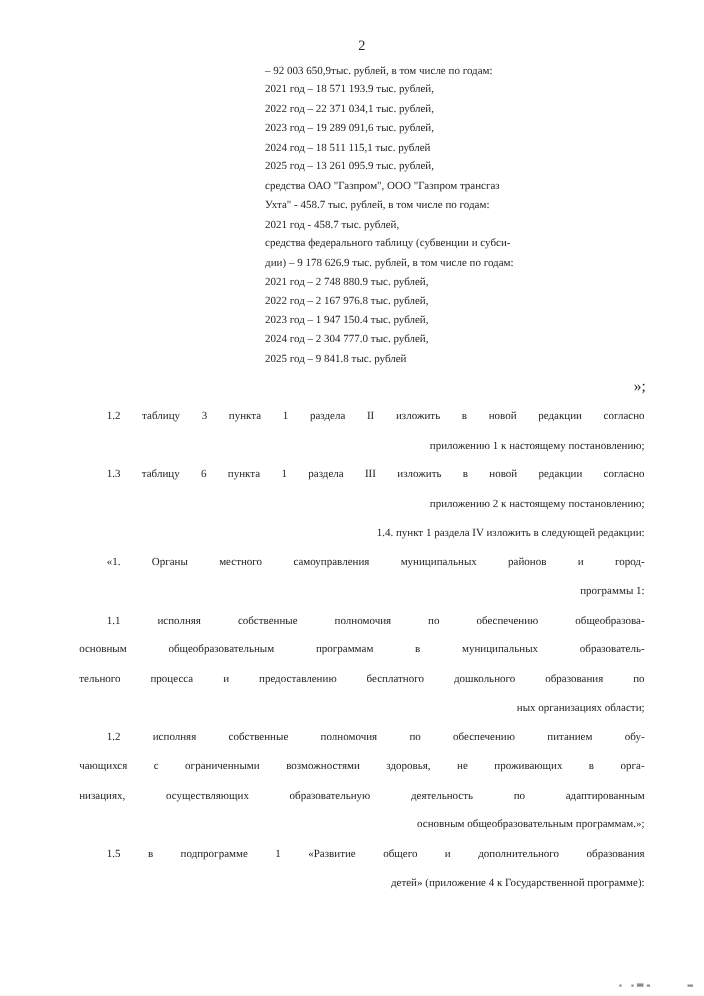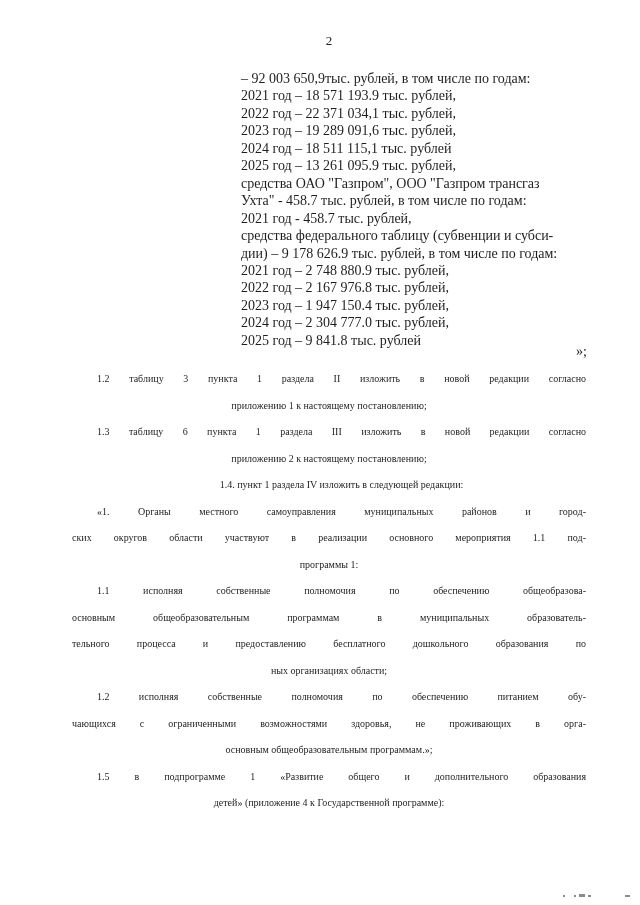--- a/index.html
+++ b/index.html
@@ -18,39 +18,39 @@
     overflow:hidden;
   }
   .page-number{
     position:absolute;
     left:72px;top:33px;width:514px;
     text-align:center;
     font-size:13px;
   }
   .quote-block{
     position:absolute;
-    left:241px;top:70px;width:360px;
-    font-size:14px;
+    left:241px;top:56px;width:360px;
+    font-size:10px;
     line-height:17.45px;
   }
   .qline{white-space:nowrap;}
   .closing-mark{
     position:absolute;
     left:241px;top:344px;width:346px;
     text-align:right;
     font-size:14px;
   }
   .body-text{
     position:absolute;
     left:72px;top:366px;width:514px;
     font-size:10px;
     line-height:26.5px;
   }
   .para{margin:0;}
-  .line{text-align:center;}
+  .line{text-align:right;}
   .line.just{
     text-align:justify;
     text-align-last:justify;
   }
   .line.indent{text-indent:25px;}
   .scan-artifacts{
     position:absolute;
     left:560px;top:893px;width:75px;height:5px;
   }
   .mark{
@@ -98,32 +98,32 @@
       </div>
       <div class="para">
         <div class="line just indent">1.3 таблицу 6 пункта 1 раздела III изложить в новой редакции согласно</div>
         <div class="line">приложению 2 к настоящему постановлению;</div>
       </div>
       <div class="para">
         <div class="line indent">1.4. пункт 1 раздела IV изложить в следующей редакции:</div>
       </div>
       <div class="para">
         <div class="line just indent">«1. Органы местного самоуправления муниципальных районов и город-</div>
-        <div class="line just">ских округов области участвуют в реализации основного мероприятия 1.1 под-</div>
         <div class="line">программы 1:</div>
       </div>
       <div class="para">
         <div class="line just indent">1.1 исполняя собственные полномочия по обеспечению общеобразова-</div>
         <div class="line just">основным общеобразовательным программам в муниципальных образователь-</div>
         <div class="line just">тельного процесса и предоставлению бесплатного дошкольного образования по</div>
         <div class="line">ных организациях области;</div>
       </div>
       <div class="para">
         <div class="line just indent">1.2 исполняя собственные полномочия по обеспечению питанием обу-</div>
         <div class="line just">чающихся с ограниченными возможностями здоровья, не проживающих в орга-</div>
+        <div class="line just">низациях, осуществляющих образовательную деятельность по адаптированным</div>
         <div class="line">основным общеобразовательным программам.»;</div>
       </div>
       <div class="para">
         <div class="line just indent">1.5 в подпрограмме 1 «Развитие общего и дополнительного образования</div>
         <div class="line">детей» (приложение 4 к Государственной программе):</div>
       </div>
     </div>
 
   <div class="scan-artifacts">
     <span class="mark m1"></span>

